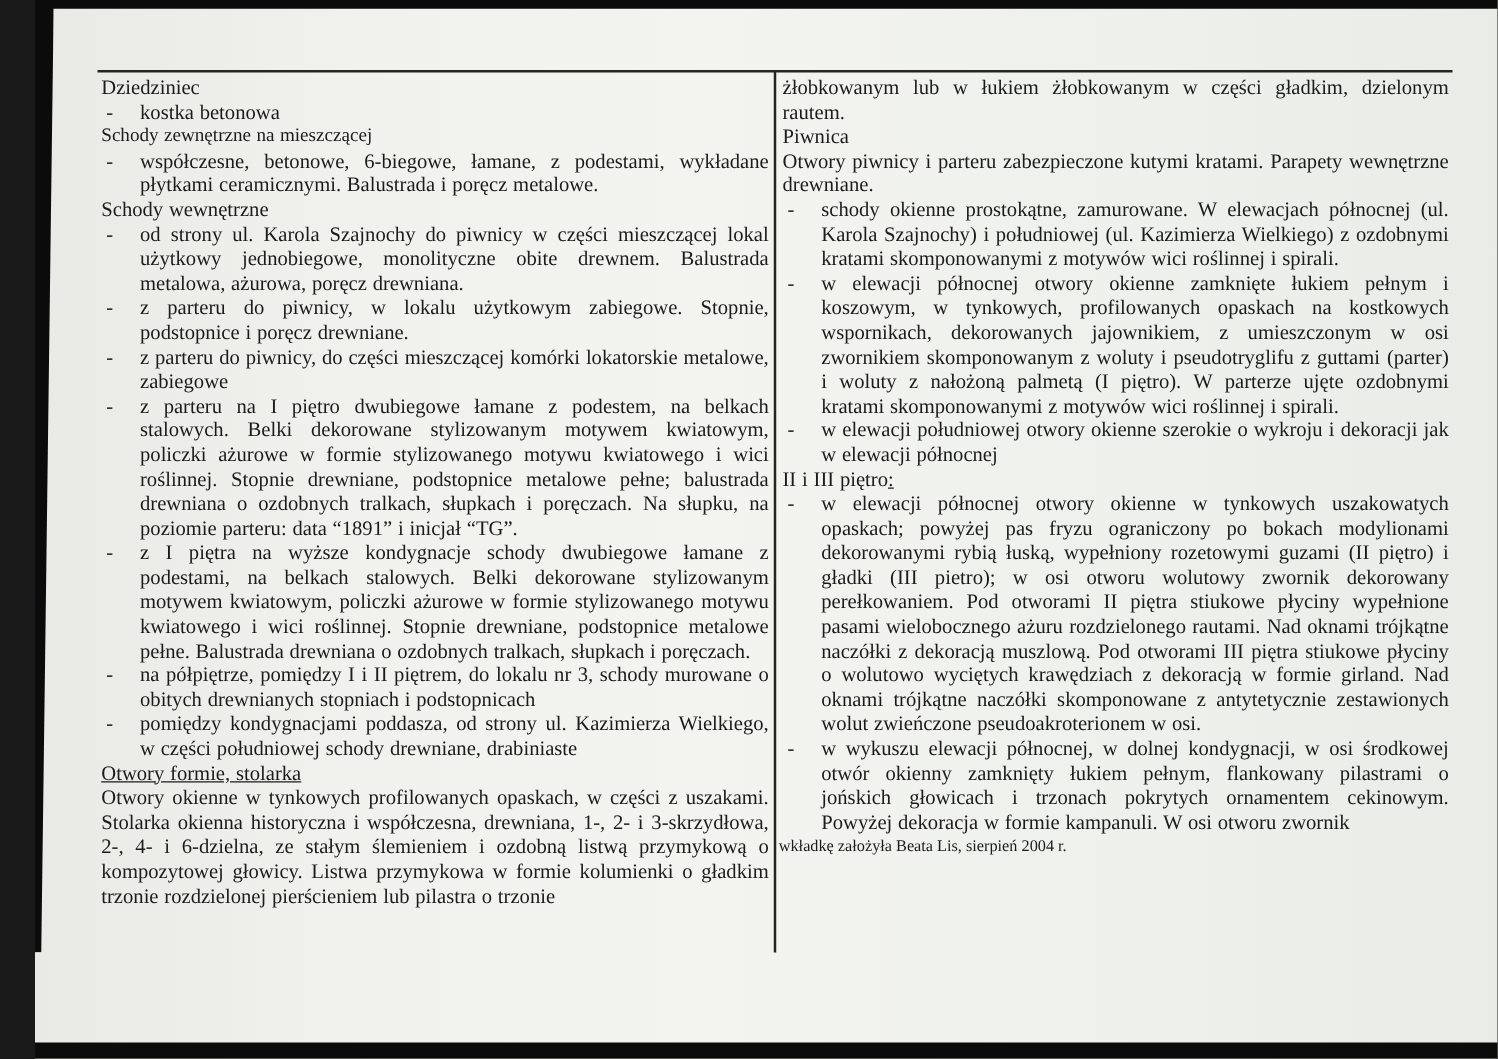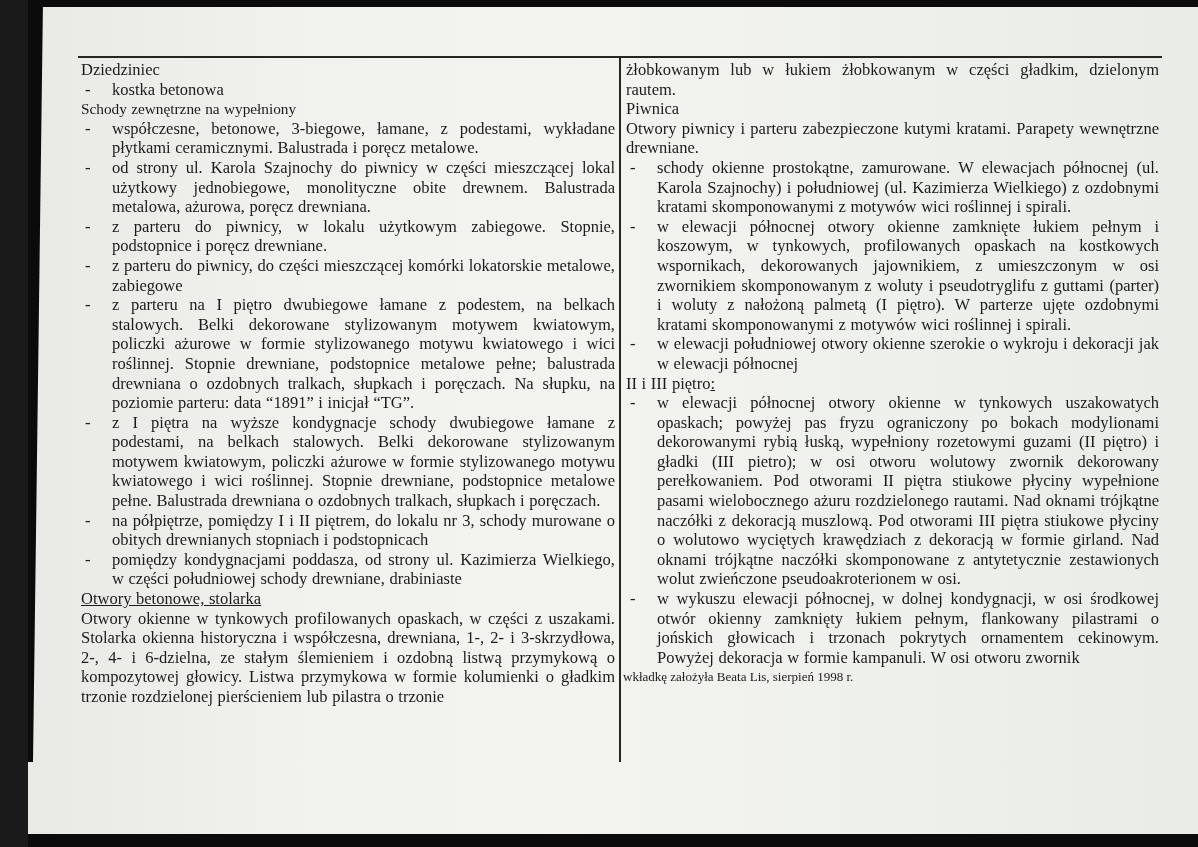--- a/index.html
+++ b/index.html
@@ -81,39 +81,40 @@
   <div class="band-left"></div>
   <div class="band-bottom"></div>
   <div class="edge-right"></div>
 
   <div class="rule-top"></div>
   <div class="rule-divider"></div>
 
   <div class="col" id="col-left">
       <div class="block heading">Dziedziniec</div>
       <div class="block bullet"><span class="dash">-</span><span>kostka betonowa</span></div>
-      <div class="block heading small">Schody zewnętrzne na wypełniony</div>
-      <div class="block bullet"><span class="dash">-</span><span>współczesne, betonowe, 3-biegowe, łamane, z podestami, wykładane płytkami ceramicznymi. Balustrada i poręcz metalowe.</span></div>
+      <div class="block heading small">Schody zewnętrzne na mieszczącej</div>
+      <div class="block bullet"><span class="dash">-</span><span>współczesne, betonowe, 6-biegowe, łamane, z podestami, wykładane płytkami ceramicznymi. Balustrada i poręcz metalowe.</span></div>
+      <div class="block heading">Schody wewnętrzne</div>
       <div class="block bullet"><span class="dash">-</span><span>od strony ul. Karola Szajnochy do piwnicy w części mieszczącej lokal użytkowy jednobiegowe, monolityczne obite drewnem. Balustrada metalowa, ażurowa, poręcz drewniana.</span></div>
       <div class="block bullet"><span class="dash">-</span><span>z parteru do piwnicy, w lokalu użytkowym zabiegowe. Stopnie, podstopnice i poręcz drewniane.</span></div>
       <div class="block bullet"><span class="dash">-</span><span>z parteru do piwnicy, do części mieszczącej komórki lokatorskie metalowe, zabiegowe</span></div>
       <div class="block bullet"><span class="dash">-</span><span>z parteru na I piętro dwubiegowe łamane z podestem, na belkach stalowych. Belki dekorowane stylizowanym motywem kwiatowym, policzki ażurowe w formie stylizowanego motywu kwiatowego i wici roślinnej. Stopnie drewniane, podstopnice metalowe pełne; balustrada drewniana o ozdobnych tralkach, słupkach i poręczach. Na słupku, na poziomie parteru: data “1891” i inicjał “TG”.</span></div>
       <div class="block bullet"><span class="dash">-</span><span>z I piętra na wyższe kondygnacje schody dwubiegowe łamane z podestami, na belkach stalowych. Belki dekorowane stylizowanym motywem kwiatowym, policzki ażurowe w formie stylizowanego motywu kwiatowego i wici roślinnej. Stopnie drewniane, podstopnice metalowe pełne. Balustrada drewniana o ozdobnych tralkach, słupkach i poręczach.</span></div>
       <div class="block bullet"><span class="dash">-</span><span>na półpiętrze, pomiędzy I i II piętrem, do lokalu nr 3, schody murowane o obitych drewnianych stopniach i podstopnicach</span></div>
       <div class="block bullet"><span class="dash">-</span><span>pomiędzy kondygnacjami poddasza, od strony ul. Kazimierza Wielkiego, w części południowej schody drewniane, drabiniaste</span></div>
-      <div class="block heading-underline">Otwory betonowe, stolarka</div>
+      <div class="block heading-underline">Otwory formie, stolarka</div>
       <div class="block para">Otwory okienne w tynkowych profilowanych opaskach, w części z uszakami. Stolarka okienna historyczna i współczesna, drewniana, 1-, 2- i 3-skrzydłowa, 2-, 4- i 6-dzielna, ze stałym ślemieniem i ozdobną listwą przymykową o kompozytowej głowicy. Listwa przymykowa w formie kolumienki o gładkim trzonie rozdzielonej pierścieniem lub pilastra o trzonie</div>
     </div>
   <div class="col" id="col-right">
 
   <div class="block para">żłobkowanym lub w łukiem żłobkowanym w części gładkim, dzielonym rautem.</div>
       <div class="block heading">Piwnica</div>
       <div class="block para">Otwory piwnicy i parteru zabezpieczone kutymi kratami. Parapety wewnętrzne drewniane.</div>
       <div class="block bullet"><span class="dash">-</span><span>schody okienne prostokątne, zamurowane. W elewacjach północnej (ul. Karola Szajnochy) i południowej (ul. Kazimierza Wielkiego) z ozdobnymi kratami skomponowanymi z motywów wici roślinnej i spirali.</span></div>
       <div class="block bullet"><span class="dash">-</span><span>w elewacji północnej otwory okienne zamknięte łukiem pełnym i koszowym, w tynkowych, profilowanych opaskach na kostkowych wspornikach, dekorowanych jajownikiem, z umieszczonym w osi zwornikiem skomponowanym z woluty i pseudotryglifu z guttami (parter) i woluty z nałożoną palmetą (I piętro). W parterze ujęte ozdobnymi kratami skomponowanymi z motywów wici roślinnej i spirali.</span></div>
       <div class="block bullet"><span class="dash">-</span><span>w elewacji południowej otwory okienne szerokie o wykroju i dekoracji jak w elewacji północnej</span></div>
       <div class="block heading-tail"><span>II i III piętro</span><span class="tail">:</span></div>
       <div class="block bullet"><span class="dash">-</span><span>w elewacji północnej otwory okienne w tynkowych uszakowatych opaskach; powyżej pas fryzu ograniczony po bokach modylionami dekorowanymi rybią łuską, wypełniony rozetowymi guzami (II piętro) i gładki (III pietro); w osi otworu wolutowy zwornik dekorowany perełkowaniem. Pod otworami II piętra stiukowe płyciny wypełnione pasami wielobocznego ażuru rozdzielonego rautami. Nad oknami trójkątne naczółki z dekoracją muszlową. Pod otworami III piętra stiukowe płyciny o wolutowo wyciętych krawędziach z dekoracją w formie girland. Nad oknami trójkątne naczółki skomponowane z antytetycznie zestawionych wolut zwieńczone pseudoakroterionem w osi.</span></div>
       <div class="block bullet"><span class="dash">-</span><span>w wykuszu elewacji północnej, w dolnej kondygnacji, w osi środkowej otwór okienny zamknięty łukiem pełnym, flankowany pilastrami o jońskich głowicach i trzonach pokrytych ornamentem cekinowym. Powyżej dekoracja w formie kampanuli. W osi otworu zwornik</span></div>
-      <div class="footer-note">wkładkę założyła Beata Lis, sierpień 1998 r.</div>
+      <div class="footer-note">wkładkę założyła Beata Lis, sierpień 2004 r.</div>
     </div>
   <div class="footer-note-holder"></div>
 </div>
 
 </body></html>

